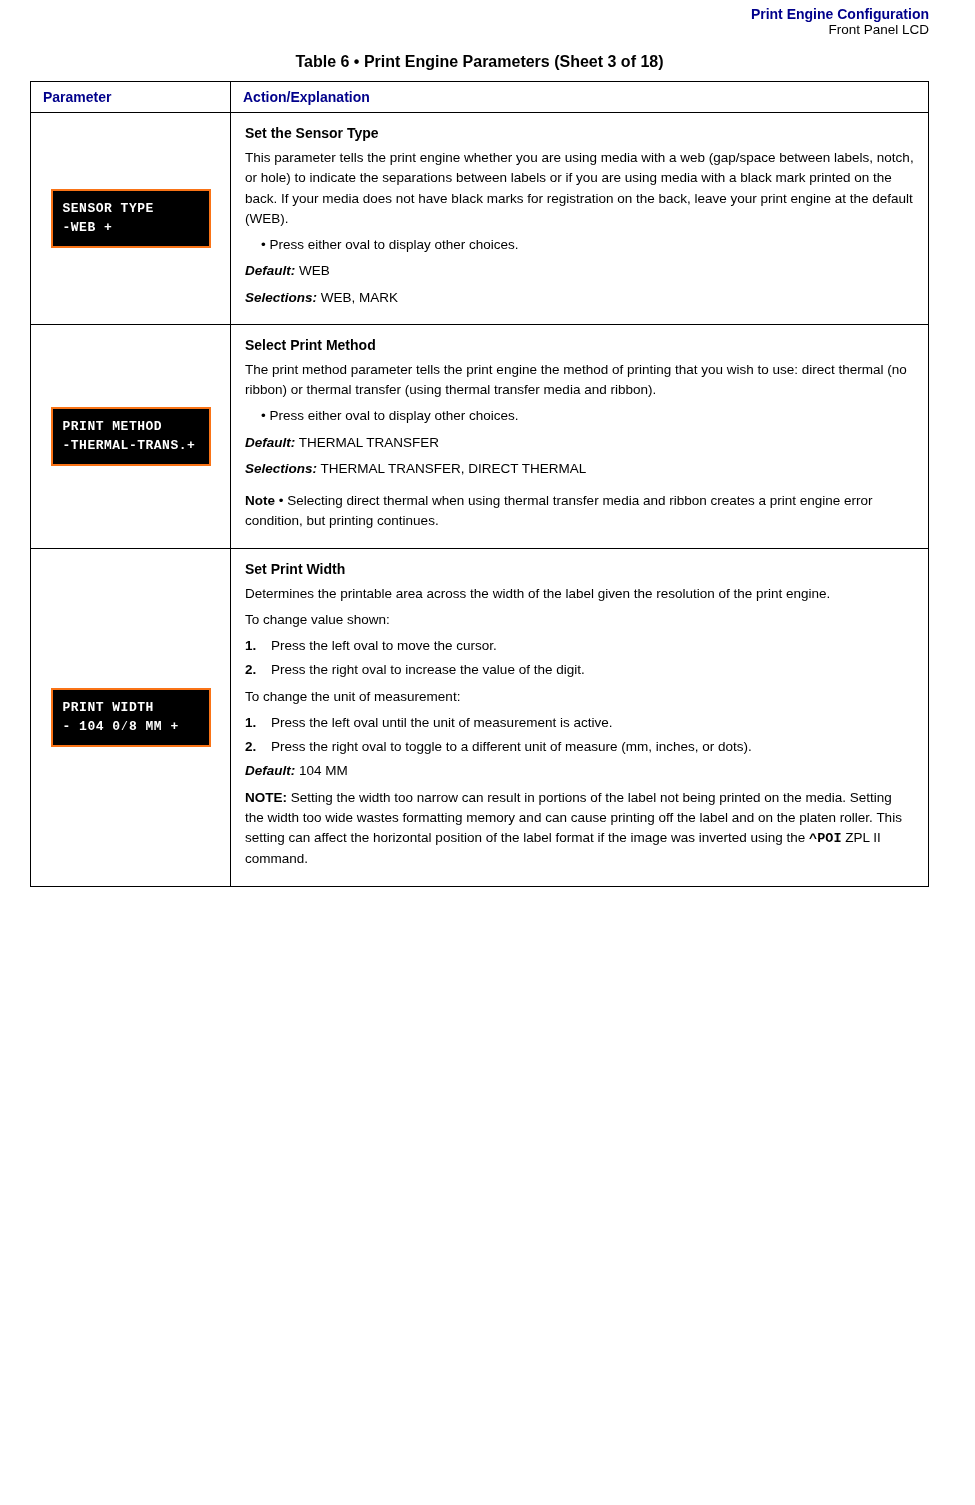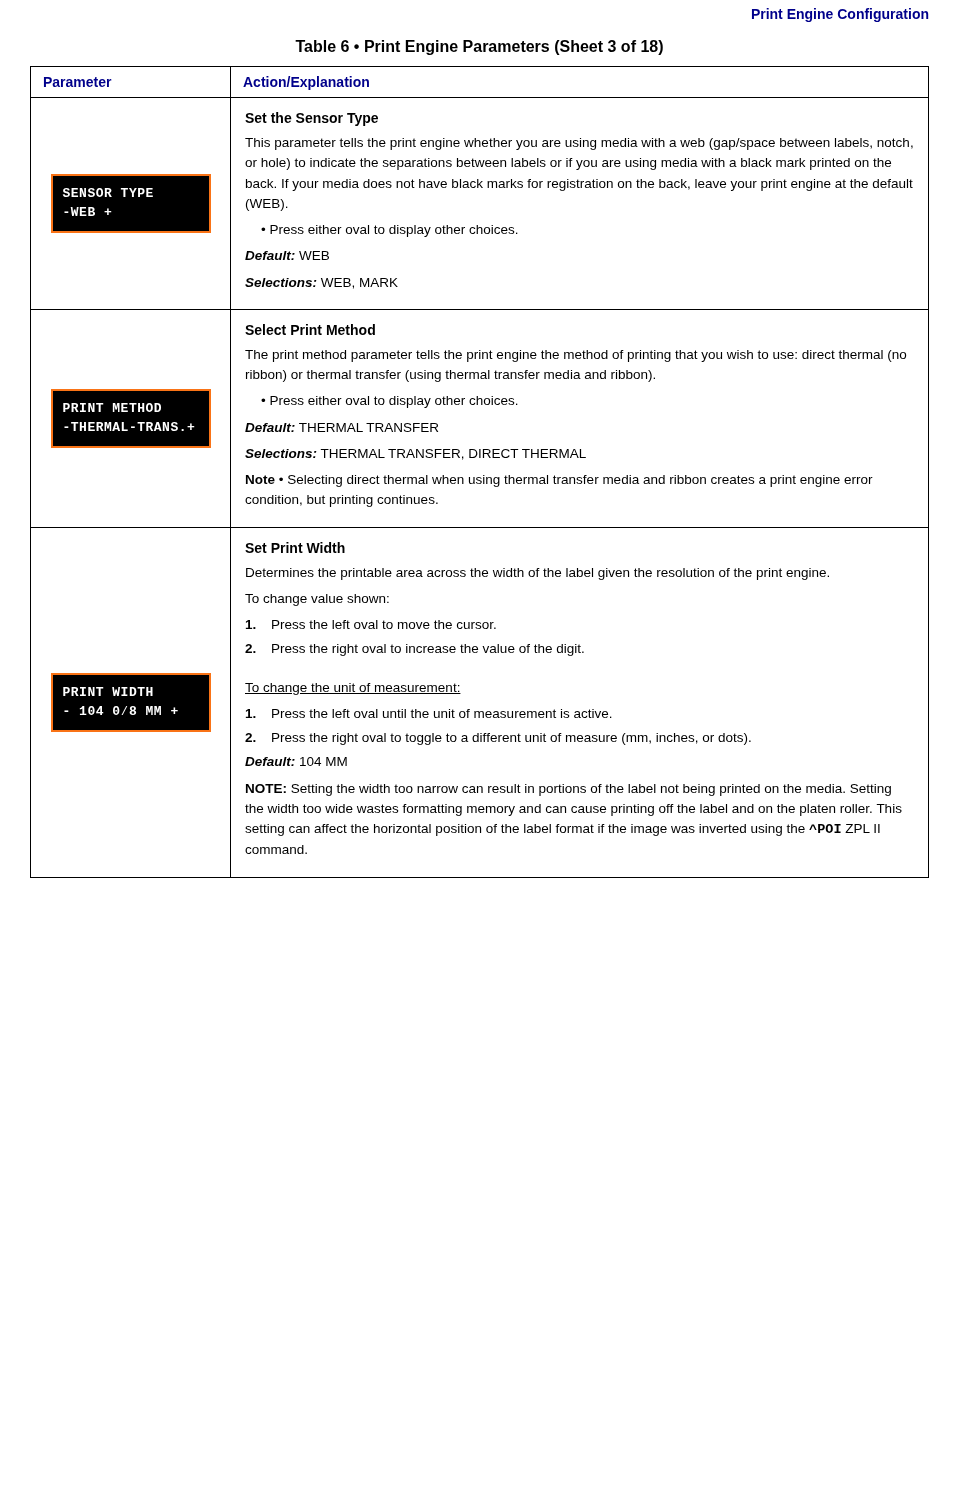--- a/index.html
+++ b/index.html
@@ -141,20 +141,21 @@
       font-weight: bold;
     }
   </style>
 </head>
 <body>
 
 <div class="page-wrapper">
 
   <div class="page-header">
     <div class="header-title">Print Engine Configuration</div>
+    <div class="header-subtitle">Front Panel LCD</div>
   </div>
 
   <div class="table-title">Table 6 • Print Engine Parameters (Sheet 3 of 18)</div>
 
   <table class="main-table">
     <thead>
       <tr>
         <th>Parameter</th>
         <th>Action/Explanation</th>
       </tr>
@@ -174,40 +175,40 @@
         </tr>
         <tr>
           <td class="param-col"><div class="lcd-box">PRINT METHOD<br>-THERMAL-TRANS.+</div></td>
           <td>
             <div class="action-content">
               <div class="action-title">Select Print Method</div>
               <div class="action-para">The print method parameter tells the print engine the method of printing that you wish to use: direct thermal (no ribbon) or thermal transfer (using thermal transfer media and ribbon).</div>
               <div class="action-para" style="margin-left: 16px;">• Press either oval to display other choices.</div>
               <div class="action-para"><span class="bold-label">Default:</span> THERMAL TRANSFER</div>
               <div class="action-para"><span class="bold-label">Selections:</span> THERMAL TRANSFER, DIRECT THERMAL</div>
-              <div class="action-para note-text" style="margin-top: 6px;"><strong>Note</strong> • Selecting direct thermal when using thermal transfer media and ribbon creates a print engine error condition, but printing continues.</div>
+              <div class="action-para note-text" style="margin-top: 12px;"><strong>Note</strong> • Selecting direct thermal when using thermal transfer media and ribbon creates a print engine error condition, but printing continues.</div>
             </div>
           </td>
         </tr>
         <tr>
           <td class="param-col"><div class="lcd-box">PRINT WIDTH<br>- 104 0⁄8 MM    +</div></td>
           <td>
             <div class="action-content">
               <div class="action-title">Set Print Width</div>
               <div class="action-para">Determines the printable area across the width of the label given the resolution of the print engine.</div>
               <div class="action-para">To change value shown:</div>
               <div class="numbered-item">
                 <span class="num-label">1.</span>
                 <span>Press the left oval to move the cursor.</span>
               </div>
               <div class="numbered-item">
                 <span class="num-label">2.</span>
                 <span>Press the right oval to increase the value of the digit.</span>
               </div>
-              <div class="action-para" style="margin-top: 18px; text-decoration: underline;">To change the unit of measurement:</div>
+              <div class="action-para" style="margin-top: 6px;">To change the unit of measurement:</div>
               <div class="numbered-item">
                 <span class="num-label">1.</span>
                 <span>Press the left oval until the unit of measurement is active.</span>
               </div>
               <div class="numbered-item">
                 <span class="num-label">2.</span>
                 <span>Press the right oval to toggle to a different unit of measure (mm, inches, or dots).</span>
               </div>
               <div class="action-para"><span class="bold-label">Default:</span> 104 MM</div>
               <div class="action-para note-text" style="margin-top: 6px;"><strong>NOTE:</strong> Setting the width too narrow can result in portions of the label not being printed on the media. Setting the width too wide wastes formatting memory and can cause printing off the label and on the platen roller. This setting can affect the horizontal position of the label format if the image was inverted using the <code>^POI</code> ZPL II command.</div>

